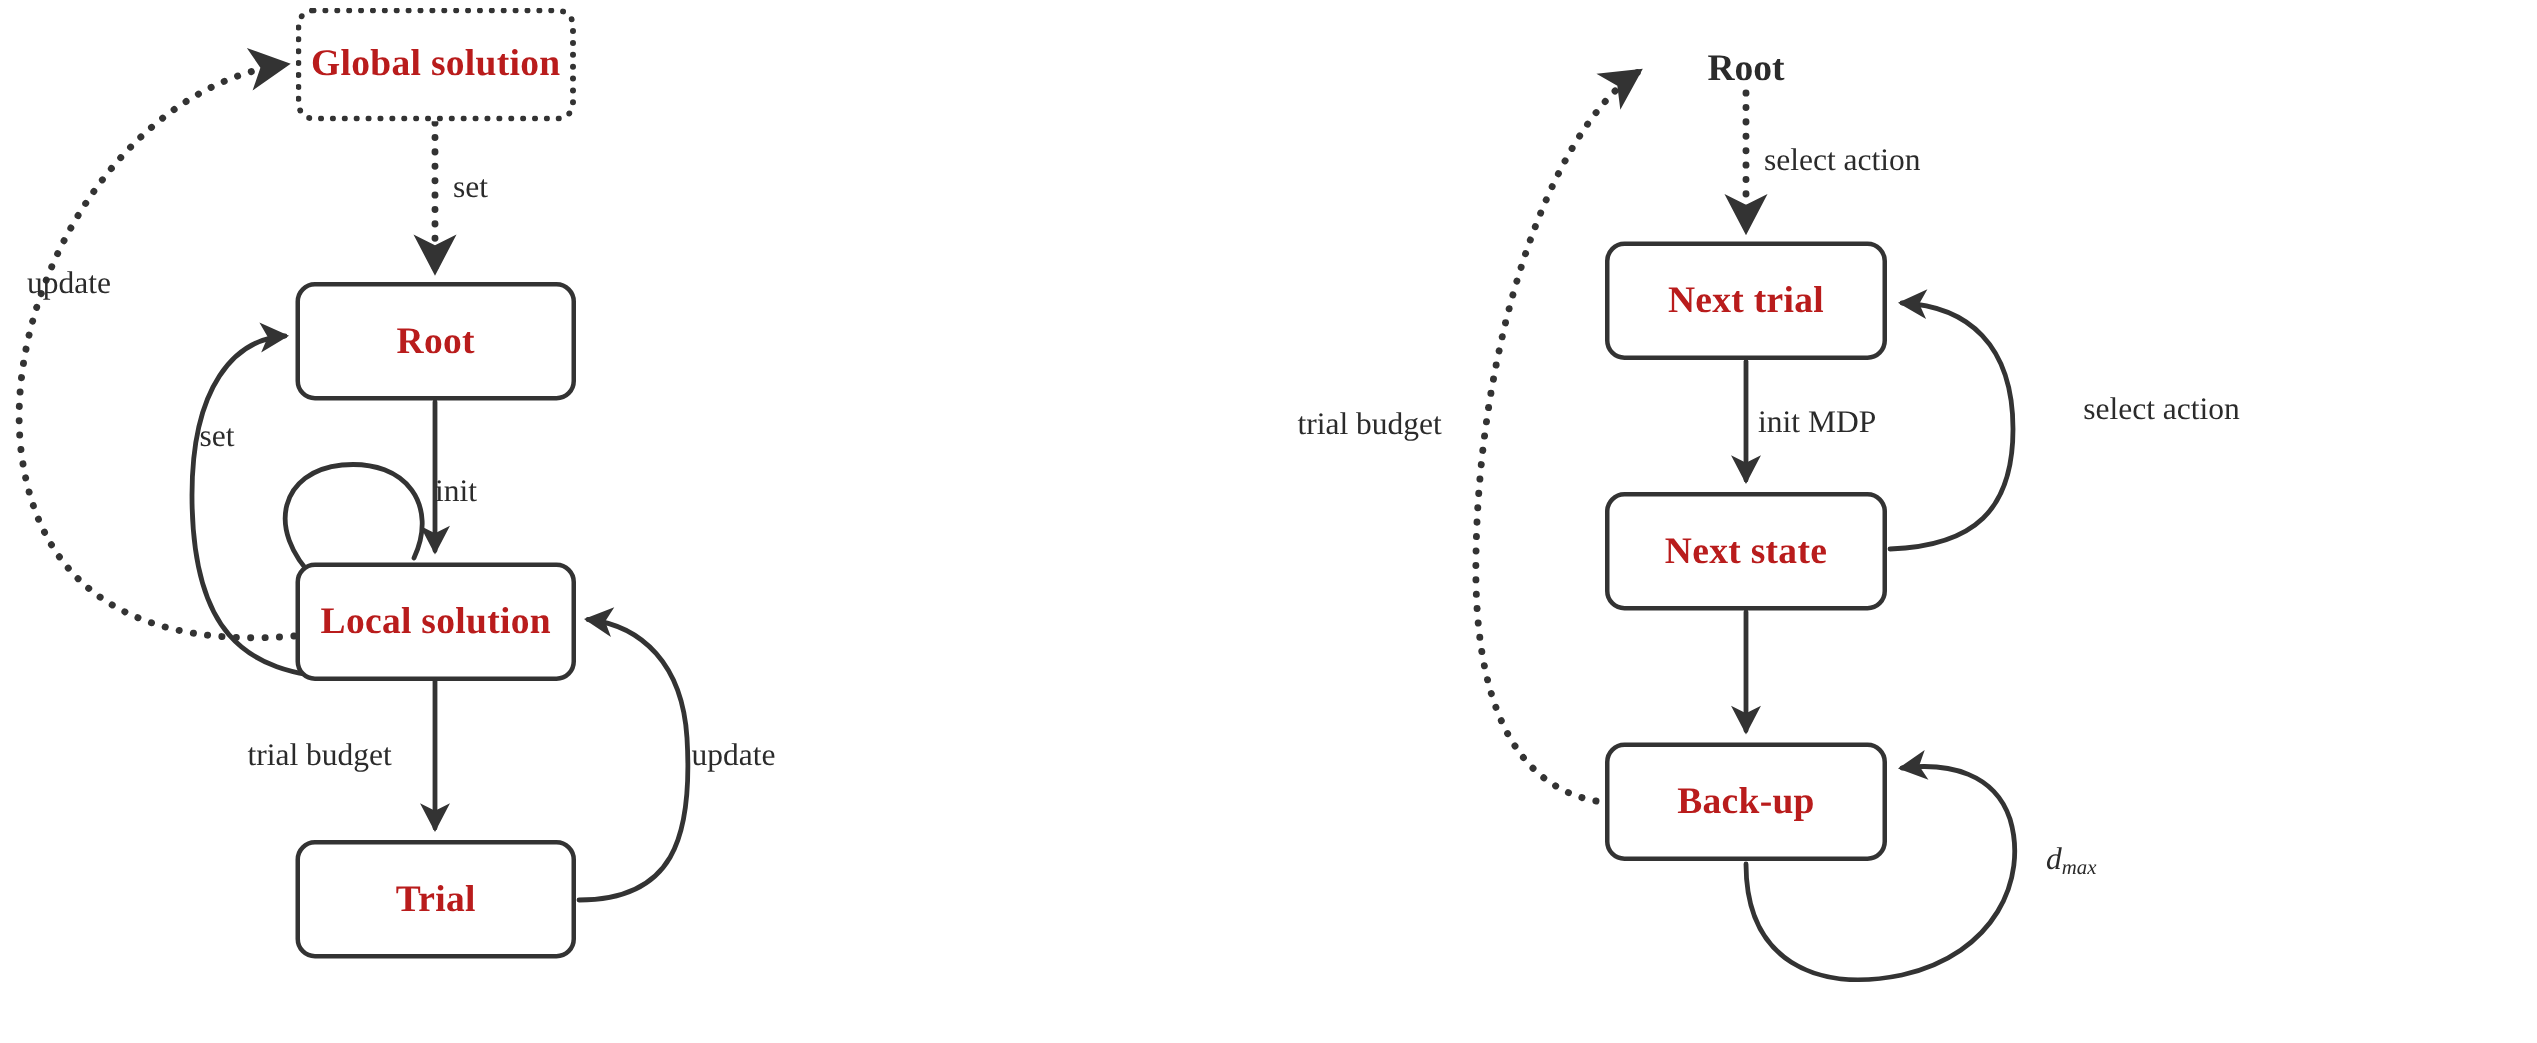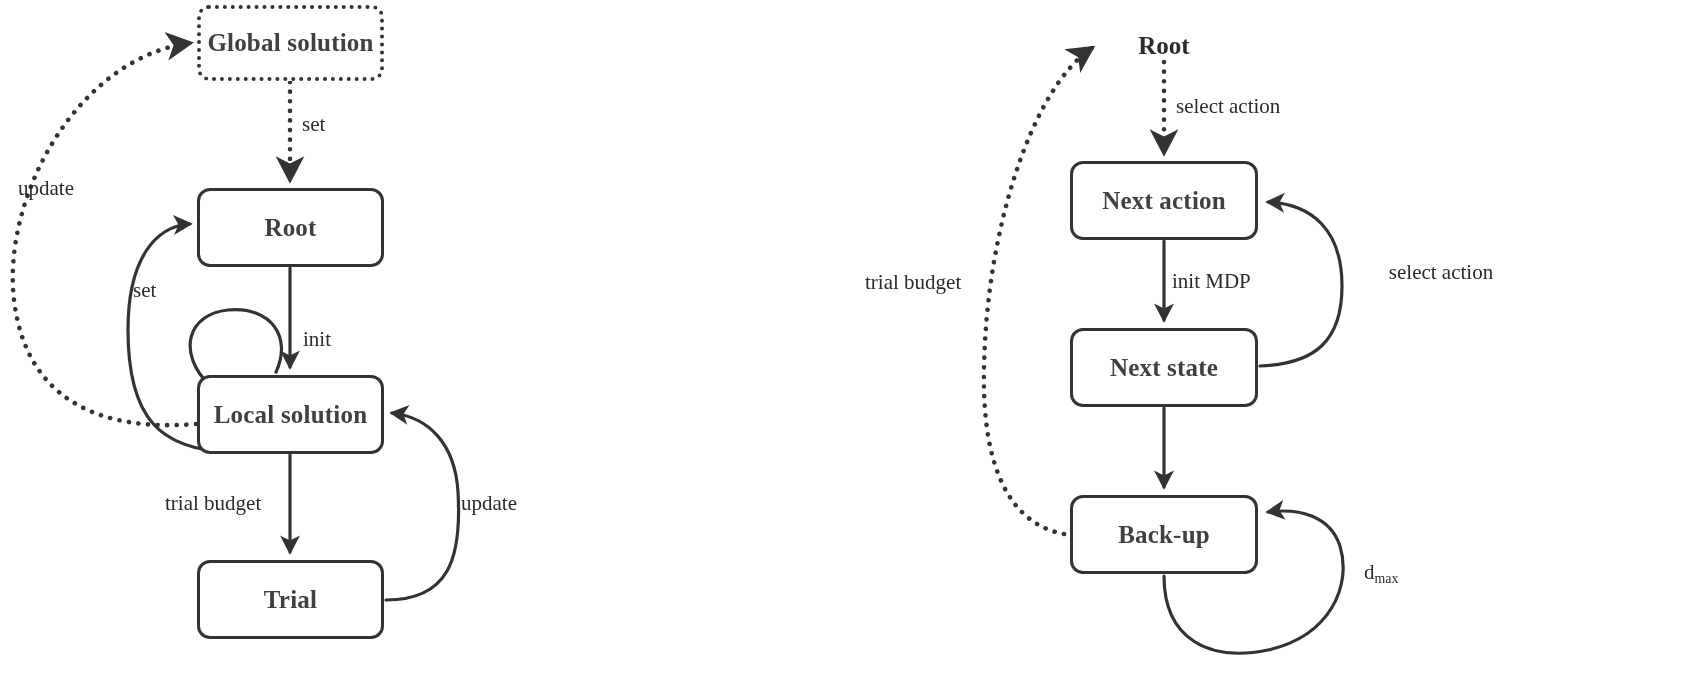--- a/index.html
+++ b/index.html
@@ -2,21 +2,21 @@
 <html><head>
 <meta charset="utf-8">
 <style>
   html,body{margin:0;padding:0;background:#ffffff;}
   body{width:1691px;height:695px;position:relative;overflow:hidden;
        font-family:"Liberation Serif","DejaVu Serif",serif;color:#2e2e2e;}
   #canvas{position:absolute;left:0;top:0;width:1691px;height:695px;}
   svg.layer{position:absolute;left:0;top:0;width:1691px;height:695px;overflow:visible;}
   .node{position:absolute;box-sizing:border-box;display:flex;align-items:center;
         justify-content:center;border:3.2px solid #333333;border-radius:13px;
-        background:#ffffff;font-weight:bold;font-size:25px;color:#404040;letter-spacing:.2px;}
+        background:#ffffff;font-weight:bold;font-size:25px;color:#b91c1c;letter-spacing:.2px;}
   .node.dotted{border-style:dotted;border-width:4px;border-radius:12px;}
   .plainnode{position:absolute;display:flex;align-items:center;justify-content:center;
         font-weight:bold;font-size:25px;color:#2b2b2b;background:transparent;}
   .elabel{position:absolute;font-size:21px;color:#2b2b2b;white-space:nowrap;line-height:1.22;}
   .elabel.ctr{text-align:center;}
   .sub{font-size:0.66em;vertical-align:-0.28em;letter-spacing:0;}
 </style>
 </head>
 <body>
 
@@ -70,51 +70,51 @@
   <div class="node" style="left:197px;top:375px;width:187px;height:79px;">
     <span>Local solution</span>
   </div>
 
   <div class="node" style="left:197px;top:560px;width:187px;height:79px;">
     <span>Trial</span>
   </div>
 
   <div class="elabel" style="left:302px;top:112px;">set</div>
 
-  <div class="elabel" style="left:303px;top:315px;margin-top:12px;">init</div>
+  <div class="elabel" style="left:290px;top:315px;">init</div>
 
   <div class="elabel" style="left:165px;top:491px;">trial budget</div>
 
   <div class="elabel" style="left:461px;top:491px;">update</div>
 
   <div class="elabel" style="left:133px;top:278px;">set</div>
 
   <div class="elabel" style="left:18px;top:176px;">update</div>
 
   <div class="plainnode" style="left:1108px;top:30px;width:112px;height:32px;">
     <span>Root</span>
   </div>
 
   <div class="node" style="left:1070px;top:161px;width:188px;height:79px;">
-    <span>Next action</span>
+    <span>Next trial</span>
   </div>
 
   <div class="node" style="left:1070px;top:495px;width:188px;height:79px;">
     <span>Back-up</span>
   </div>
 
   <div class="node" style="left:1070px;top:328px;width:188px;height:79px;">
     <span>Next state</span>
   </div>
 
   <div class="elabel" style="left:1176px;top:94px;">select action</div>
 
   <div class="elabel" style="left:1172px;top:269px;">init MDP</div>
 
   <div class="elabel ctr" style="left:1355px;top:260px;width:172px;">
     <div>select action</div>
   </div>
 
-  <div class="elabel" style="left:1364px;top:560px;"><span>d</span><span class="sub">max</span></div>
+  <div class="elabel" style="left:1364px;top:560px;font-style:italic;"><span>d</span><span class="sub">max</span></div>
 
   <div class="elabel" style="left:865px;top:270px;">trial budget</div>
 
 </div>
 
 </body></html>

